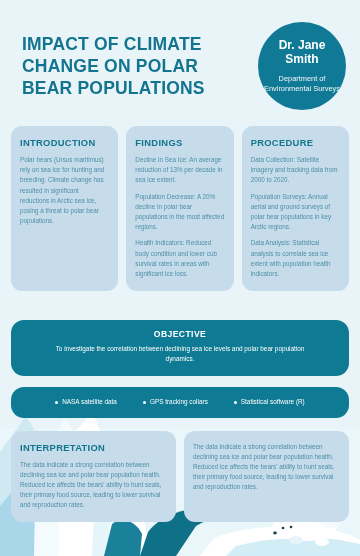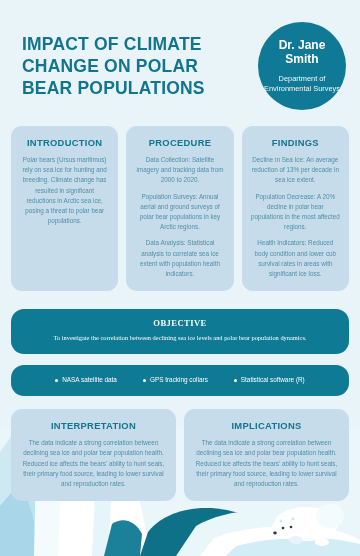--- a/index.html
+++ b/index.html
@@ -92,21 +92,21 @@
   .row-bottom {
     margin-top: 13px;
     gap: 8px;
   }
   .card {
     flex: 1 1 0;
     background: #c6dcea;
     border-radius: 11px;
     padding: 11px 9px 12px 9px;
     box-sizing: border-box;
-    text-align: center;
+    text-align: left;
   }
   .card-title {
     color: #12748e;
     font-size: 9.4px;
     font-weight: bold;
     letter-spacing: 0.3px;
     margin: 0 0 7px 0;
     text-transform: uppercase;
   }
   .card-p {
@@ -122,22 +122,21 @@
   .band {
     margin: 11px 11px 0 11px;
     background: #0e7a93;
     border-radius: 13px;
     padding: 9px 12px 11px 12px;
     box-sizing: border-box;
     text-align: center;
     color: #ffffff;
   }
   .band-objective {
-    margin-top: 18px;
-    font-family: Liberation Serif, serif;
+    margin-top: 29px;
   }
   .band-title {
     font-size: 8.6px;
     font-weight: bold;
     letter-spacing: 0.4px;
     margin: 0 0 5px 0;
     text-transform: uppercase;
   }
   .band-text {
     font-size: 6.4px;
@@ -222,31 +221,31 @@
     </div>
 
     <div class="card-row row-top">
 
       <div class="card">
         <div class="card-title">INTRODUCTION</div>
         <p class="card-p">Polar bears (Ursus maritimus) rely on sea ice for hunting and breeding. Climate change has resulted in significant reductions in Arctic sea ice, posing a threat to polar bear populations.</p>
       </div>
 
       <div class="card">
+        <div class="card-title">FINDINGS</div>
+        <p class="card-p">Decline in Sea Ice: An average reduction of 13% per decade in sea ice extent.</p>
+        <p class="card-p">Population Decrease: A 20% decline in polar bear populations in the most affected regions.</p>
+        <p class="card-p">Health Indicators: Reduced body condition and lower cub survival rates in areas with significant ice loss.</p>
+      </div>
+
+      <div class="card">
         <div class="card-title">PROCEDURE</div>
         <p class="card-p">Data Collection: Satellite imagery and tracking data from 2000 to 2020.</p>
         <p class="card-p">Population Surveys: Annual aerial and ground surveys of polar bear populations in key Arctic regions.</p>
         <p class="card-p">Data Analysis: Statistical analysis to correlate sea ice extent with population health indicators.</p>
-      </div>
-
-      <div class="card">
-        <div class="card-title">FINDINGS</div>
-        <p class="card-p">Decline in Sea Ice: An average reduction of 13% per decade in sea ice extent.</p>
-        <p class="card-p">Population Decrease: A 20% decline in polar bear populations in the most affected regions.</p>
-        <p class="card-p">Health Indicators: Reduced body condition and lower cub survival rates in areas with significant ice loss.</p>
       </div>
 
     </div>
 
     <div class="band band-objective">
       <div class="band-title">OBJECTIVE</div>
       <p class="band-text">To investigate the correlation between declining sea ice levels and polar bear population dynamics.</p>
     </div>
 
     <div class="band band-materials">
@@ -267,21 +266,20 @@
     </div>
 
     <div class="card-row row-bottom">
 
       <div class="card">
         <div class="card-title">INTERPRETATION</div>
         <p class="card-p">The data indicate a strong correlation between declining sea ice and polar bear population health. Reduced ice affects the bears' ability to hunt seals, their primary food source, leading to lower survival and reproduction rates.</p>
       </div>
 
       <div class="card">
-        <div class="card-title">IMPLICATIONS</div>
         <p class="card-p">The data indicate a strong correlation between declining sea ice and polar bear population health. Reduced ice affects the bears' ability to hunt seals, their primary food source, leading to lower survival and reproduction rates.</p>
       </div>
 
 
     </div>
 
   </div>
 </div>
 
 </body></html>

